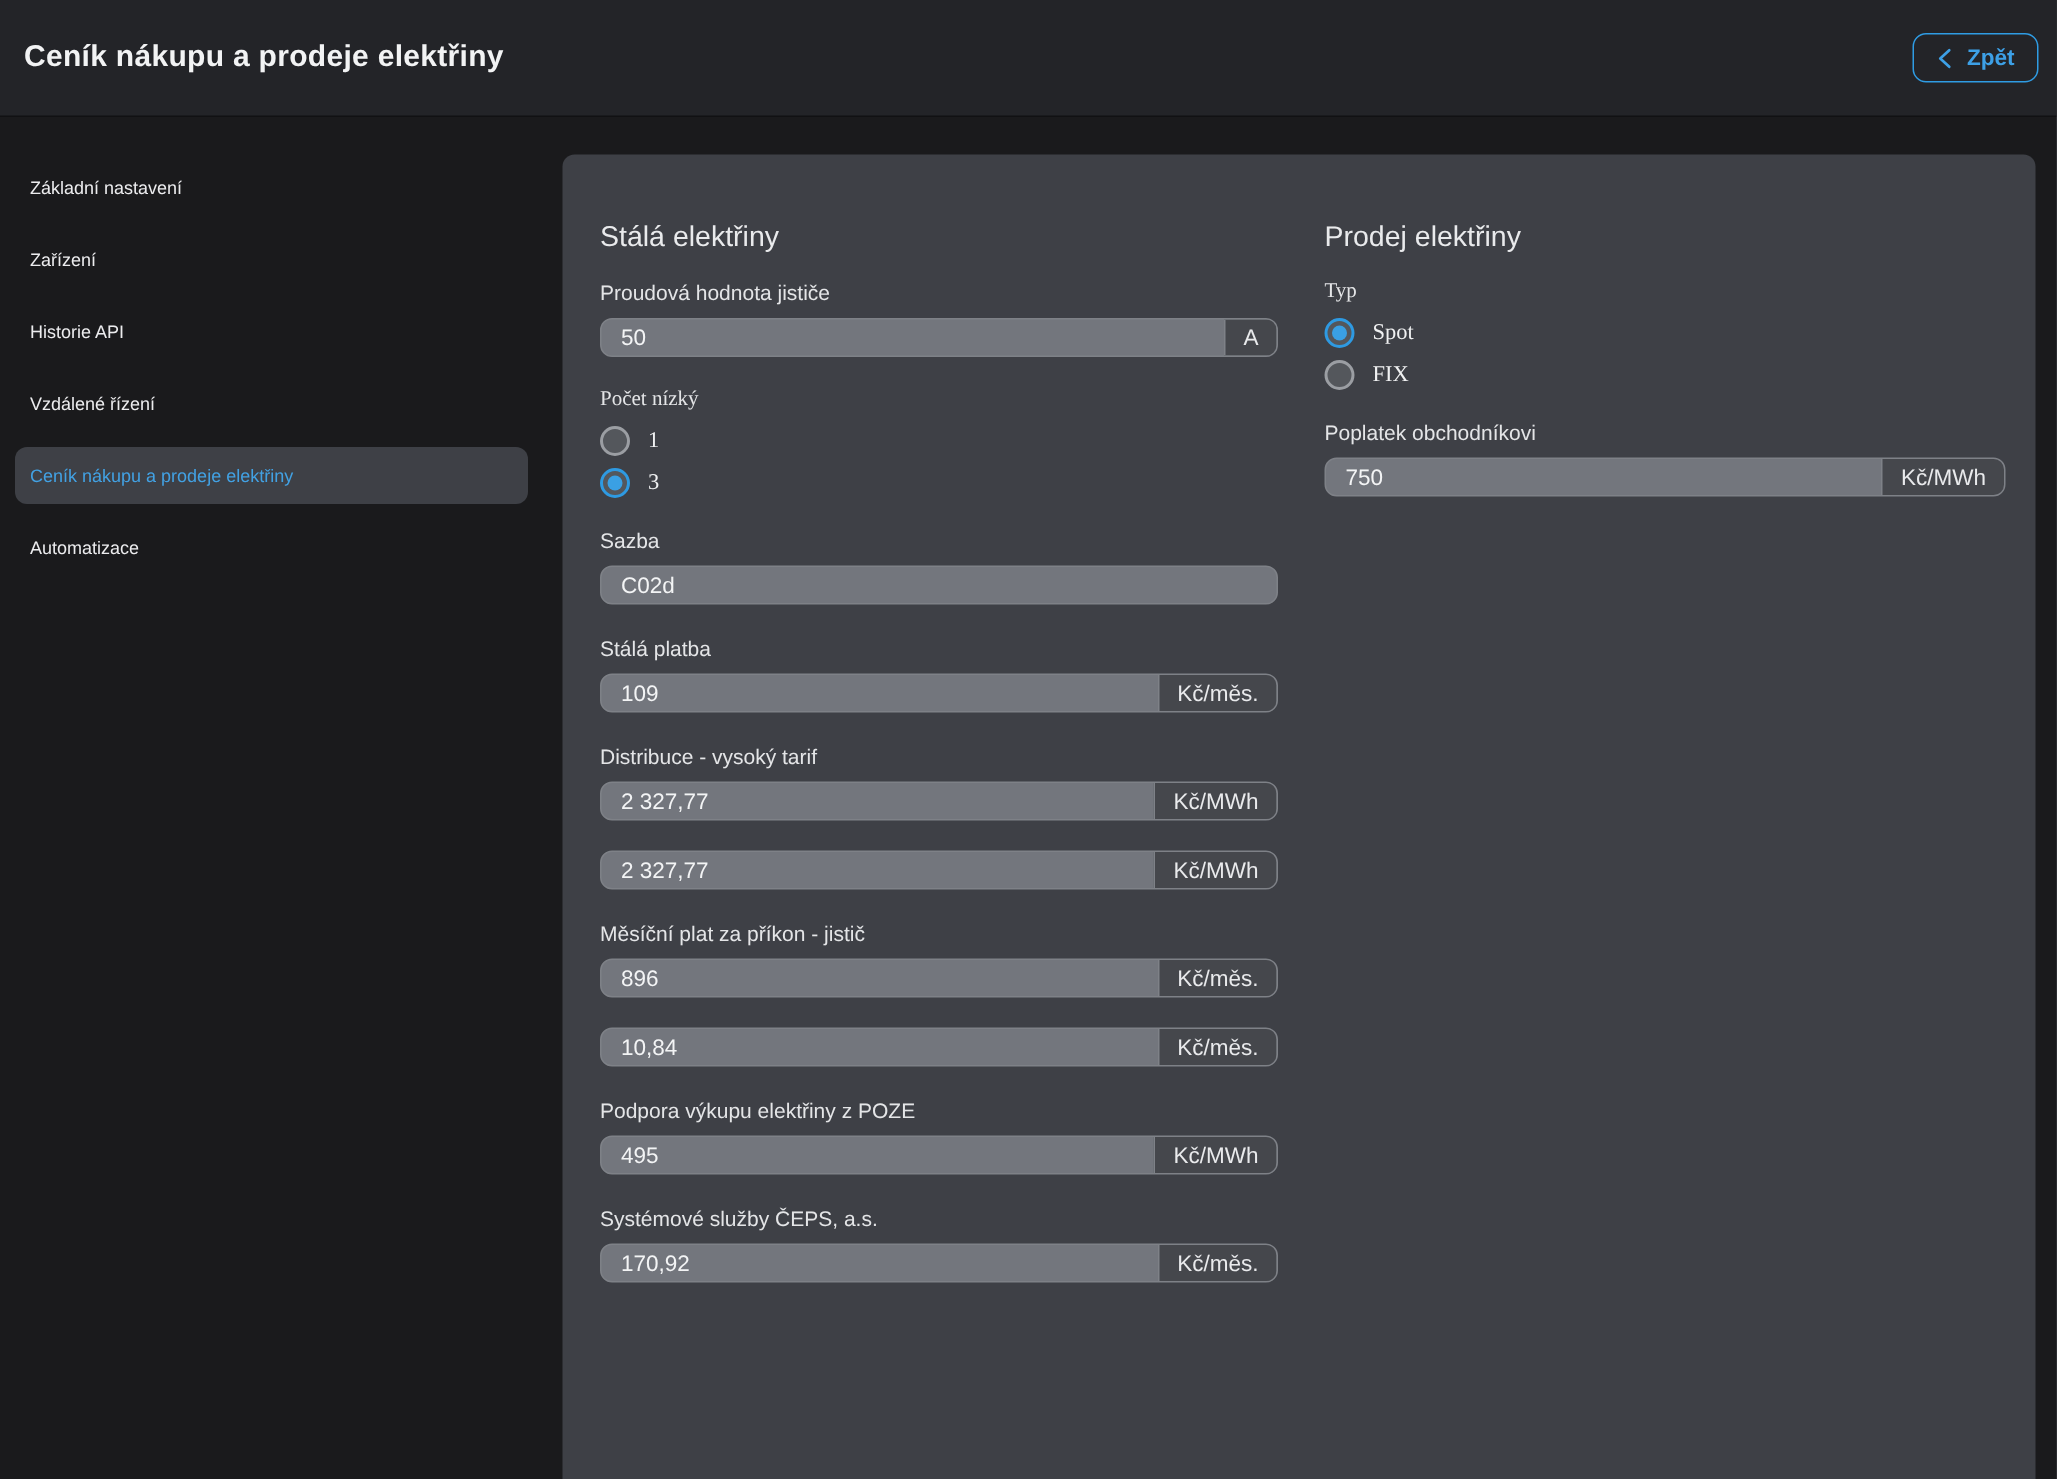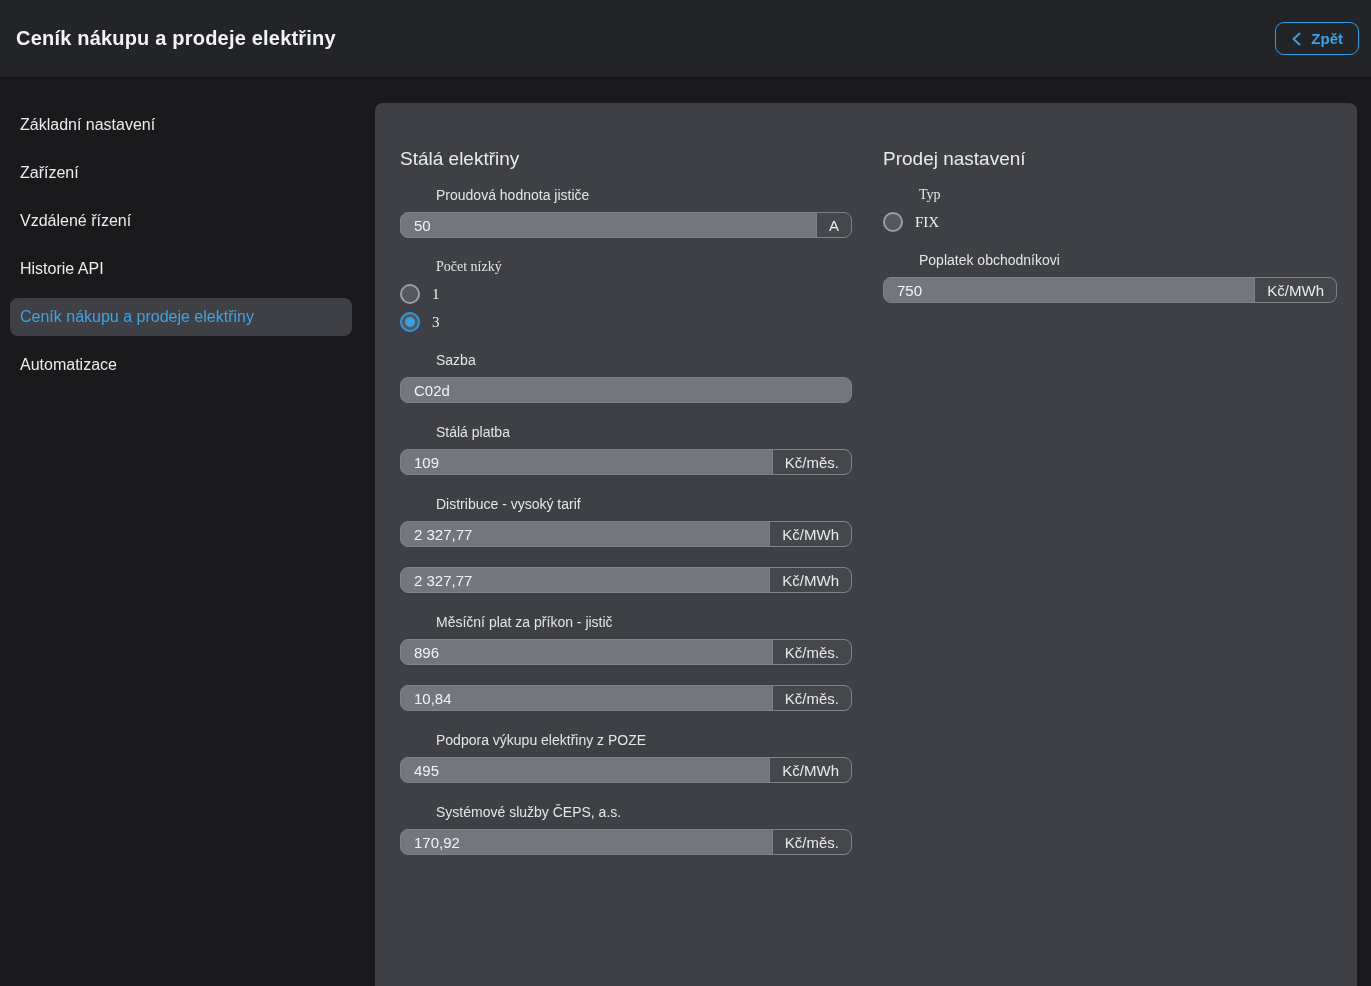--- a/index.html
+++ b/index.html
@@ -29,21 +29,21 @@
   .back-btn svg { display: block; }
 
   
   .layout { display: flex; height: 908px; }
 
   
   .sidebar { width: 375px; flex: 0 0 375px; padding-top: 28px; }
   .sidebar-item {
     height: 38px; margin: 0 23px 10px 10px; padding: 0 10px;
     display: flex; align-items: center; border-radius: 8px;
-    color: #ececee; font-size: 16px; cursor: pointer; white-space: nowrap;
+    color: #ececee; font-size: 12px; cursor: pointer; white-space: nowrap;
   }
   .sidebar-item.active { background: #3e4046; color: #42a1e3; }
 
   
   .main-panel {
     flex: 1; margin: 25px 14px 0 0;
     background: #3e4046; border-radius: 8px 8px 0 0;
     padding: 45px 20px 20px 25px;
     display: flex; align-items: flex-start;
   }
@@ -51,21 +51,21 @@
   .col-right { width: 454px; flex: 0 0 454px; }
 
   .section-title {
     font-size: 19px; font-weight: 500; color: #e9eaec;
     margin: 0 0 16px 0; line-height: 22px;
   }
 
   .field { margin-bottom: 20px; }
   .field-label {
     display: block; font-size: 14px; color: #e4e5e7;
-    line-height: 18px; margin-bottom: 8px; margin-left: 36px;
+    line-height: 18px; margin-bottom: 8px;
   }
   .control {
     display: flex; height: 26px; width: 100%;
     background: #73767d; border: 1px solid #7e8187; border-radius: 8px;
     overflow: hidden;
   }
   .control input {
     flex: 1; min-width: 0; background: transparent; border: none; outline: none;
     color: #f3f4f5; font-size: 15px; padding: 0 13px; font-family: inherit;
   }
@@ -102,22 +102,22 @@
     </svg>
     <span>Zpět</span>
   </button>
 </header>
 
 <div class="layout">
 
   <nav class="sidebar">
     <div class="sidebar-item">Základní nastavení</div>
     <div class="sidebar-item">Zařízení</div>
+    <div class="sidebar-item">Historie API</div>
     <div class="sidebar-item">Vzdálené řízení</div>
-    <div class="sidebar-item">Historie API</div>
     <div class="sidebar-item active">Ceník nákupu a prodeje elektřiny</div>
     <div class="sidebar-item">Automatizace</div>
   </nav>
 
   <main class="main-panel">
 
     <section class="col-left">
       <h2 class="section-title">Stálá elektřiny</h2>
 
       <div class="field">
@@ -196,25 +196,29 @@
       <div class="field">
         <label class="field-label">Systémové služby ČEPS, a.s.</label>
         <div class="control">
           <input type="text" value="170,92" style="">
           <span class="suffix">Kč/měs.</span>
         </div>
       </div>
     </section>
 
     <section class="col-right">
-      <h2 class="section-title">Prodej nastavení</h2>
+      <h2 class="section-title">Prodej elektřiny</h2>
 
       <div class="field radio-field">
         <label class="field-label">Typ</label>
         <div class="radio-row">
+          <span class="radio selected"></span>
+          <span class="radio-label">Spot</span>
+        </div>
+        <div class="radio-row">
           <span class="radio"></span>
           <span class="radio-label">FIX</span>
         </div>
       </div>
 
       <div class="field">
         <label class="field-label">Poplatek obchodníkovi</label>
         <div class="control">
           <input type="text" value="750" style="">
           <span class="suffix">Kč/MWh</span>

